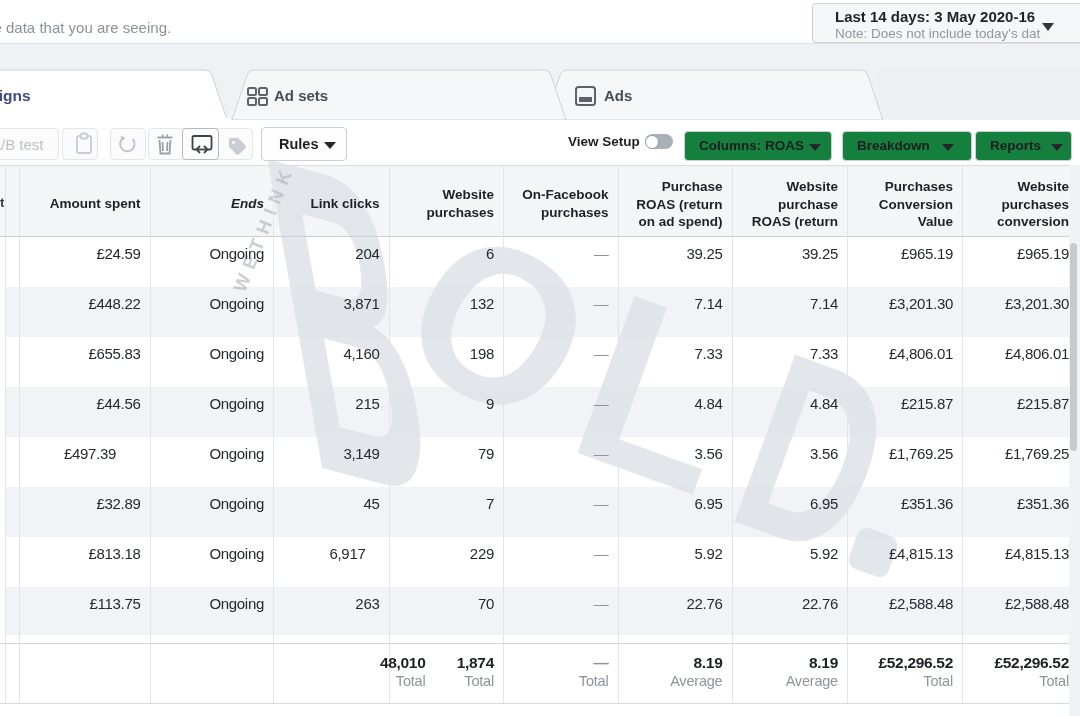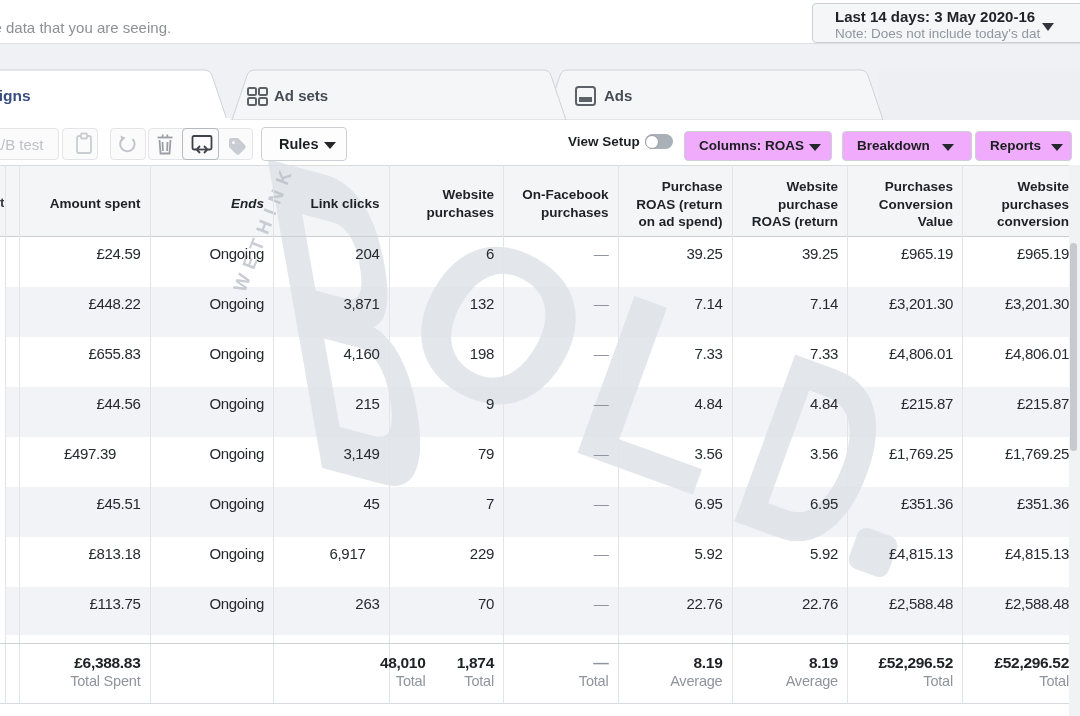--- a/index.html
+++ b/index.html
@@ -33,21 +33,21 @@
 #abtest span { position:absolute; left:50px; top:7px; font-size:15px; color:#bdc1c6; white-space:nowrap; }
 #rules { position:absolute; left:261px; top:7px; width:86px; height:34px; border:1px solid #ccd0d5;
   border-radius:4px; background:#fdfdfe; }
 #rules span { position:absolute; left:17px; top:8px; font-size:14.5px; font-weight:bold; color:#1c1e21; }
 #rules .caret { position:absolute; left:62px; top:14px; width:0; height:0;
   border-left:6px solid transparent; border-right:6px solid transparent; border-top:7px solid #23262b; }
 #viewsetup { position:absolute; left:568px; top:14px; font-size:13.5px; font-weight:bold; color:#1d2023; }
 #toggle { position:absolute; left:645px; top:14px; width:28px; height:15px; border-radius:8px; background:#aab0b8; }
 #toggle .knob { position:absolute; left:0px; top:0.5px; width:14px; height:14px; border-radius:50%;
   background:#fff; border:1px solid #979ea6; }
-.rbtn { position:absolute; top:11px; height:30px; border:1px solid #ccd0d5; border-radius:4px; background:#f0abfc;text-align:center; }
+.rbtn { position:absolute; top:11px; height:30px; border:1px solid #ccd0d5; border-radius:4px; background:#15803d;text-align:center; }
 .rbtn .t { position:absolute; top:6px; left:14px; font-size:13.5px; font-weight:bold; color:#1c1e21; white-space:nowrap; }
 .rbtn .caret { position:absolute; top:12px; width:0; height:0;
   border-left:6px solid transparent; border-right:6px solid transparent; border-top:7px solid #23262b; }
 
 
 #tablebg { position:absolute; left:0; top:165px; width:1080px; height:551px; background:#fff; z-index:1; }
 #headbg { position:absolute; left:0; top:165px; width:1080px; height:72px; background:#f4f5f7;
   border-top:1px solid #d8dade; z-index:1; }
 .row { position:absolute; left:0; width:1080px; height:50px; z-index:1; }
 #strip9 { position:absolute; left:0; top:635px; width:1080px; height:8px; background:#fff; z-index:1; }
@@ -248,21 +248,21 @@
 <div class="cv" style="left:962px;width:107px;top:395px;">£215.87</div>
 <div class="cv" style="left:19px;width:97px;top:445px;">£497.39</div>
 <div class="cv" style="left:149.5px;width:114.5px;top:445px;">Ongoing</div>
 <div class="cv" style="left:273px;width:106.5px;top:445px;padding-left:33px;">3,149</div>
 <div class="cv" style="left:388.5px;width:105.5px;top:445px;">79</div>
 <div class="cv" style="left:503px;width:105.5px;top:445px;color:#90949e;">—</div>
 <div class="cv" style="left:617.5px;width:105.0px;top:445px;">3.56</div>
 <div class="cv" style="left:731.5px;width:106.5px;top:445px;">3.56</div>
 <div class="cv" style="left:847px;width:106px;top:445px;">£1,769.25</div>
 <div class="cv" style="left:962px;width:107px;top:445px;">£1,769.25</div>
-<div class="cv" style="left:19px;width:121.5px;top:495px;">£45.51</div>
+<div class="cv" style="left:19px;width:121.5px;top:495px;">£32.89</div>
 <div class="cv" style="left:149.5px;width:114.5px;top:495px;">Ongoing</div>
 <div class="cv" style="left:273px;width:106.5px;top:495px;">45</div>
 <div class="cv" style="left:388.5px;width:105.5px;top:495px;">7</div>
 <div class="cv" style="left:503px;width:105.5px;top:495px;color:#90949e;">—</div>
 <div class="cv" style="left:617.5px;width:105.0px;top:495px;">6.95</div>
 <div class="cv" style="left:731.5px;width:106.5px;top:495px;">6.95</div>
 <div class="cv" style="left:847px;width:106px;top:495px;">£351.36</div>
 <div class="cv" style="left:962px;width:107px;top:495px;">£351.36</div>
 <div class="cv" style="left:19px;width:121.5px;top:545px;">£813.18</div>
 <div class="cv" style="left:149.5px;width:114.5px;top:545px;">Ongoing</div>
@@ -298,21 +298,20 @@
 <div class="vl" style="left:149.5px;"></div>
 <div class="vl" style="left:273px;"></div>
 <div class="vl" style="left:388.5px;"></div>
 <div class="vl" style="left:503px;"></div>
 <div class="vl" style="left:617.5px;"></div>
 <div class="vl" style="left:731.5px;"></div>
 <div class="vl" style="left:847px;"></div>
 <div class="vl" style="left:962px;"></div>
     <div id="footline"></div>
     <div id="botline"></div>
-<div class="tc" style="left:19px;width:121.5px;"><span class="tv" style="">£6,388.83</span><br><span class="tl">Total Spent</span></div>
 <div class="tc" style="left:273px;width:106.5px;margin-left:46px;"><span class="tv" style="">48,010</span><br><span class="tl">Total</span></div>
 <div class="tc" style="left:388.5px;width:105.5px;"><span class="tv" style="">1,874</span><br><span class="tl">Total</span></div>
 <div class="tc" style="left:503px;width:105.5px;"><span class="tv" style="color:#90949e;">—</span><br><span class="tl">Total</span></div>
 <div class="tc" style="left:617.5px;width:105.0px;"><span class="tv" style="">8.19</span><br><span class="tl">Average</span></div>
 <div class="tc" style="left:731.5px;width:106.5px;"><span class="tv" style="">8.19</span><br><span class="tl">Average</span></div>
 <div class="tc" style="left:847px;width:106px;"><span class="tv" style="">£52,296.52</span><br><span class="tl">Total</span></div>
 <div class="tc" style="left:962px;width:107px;"><span class="tv" style="">£52,296.52</span><br><span class="tl">Total</span></div>
   </div>
   <div id="sbtrack"></div>
   <div id="sbthumb"></div>

